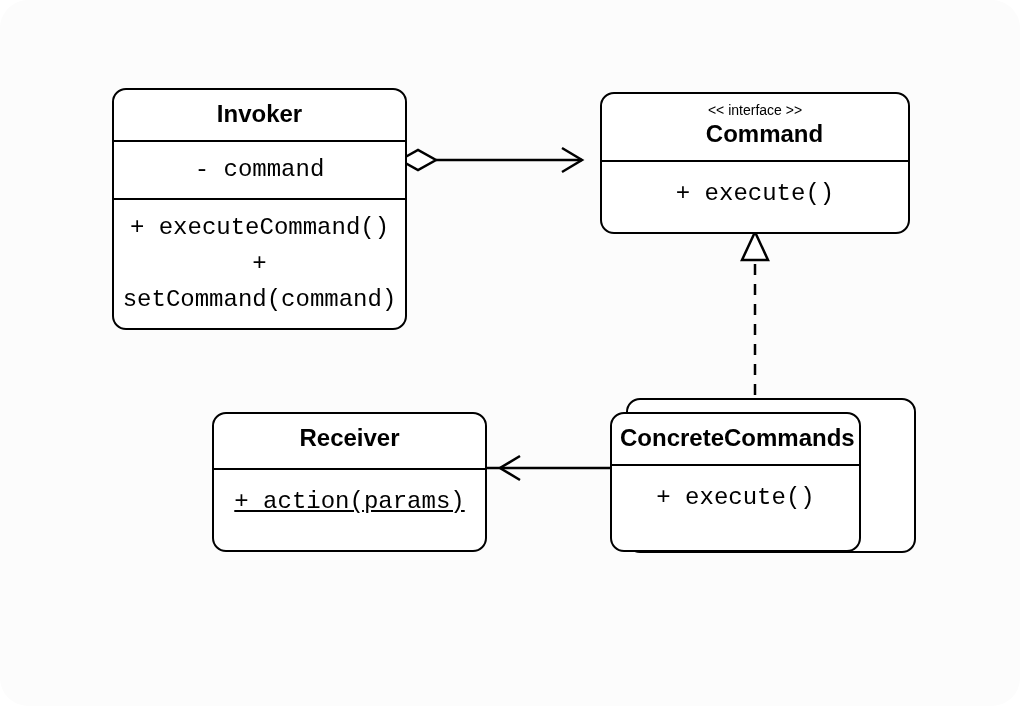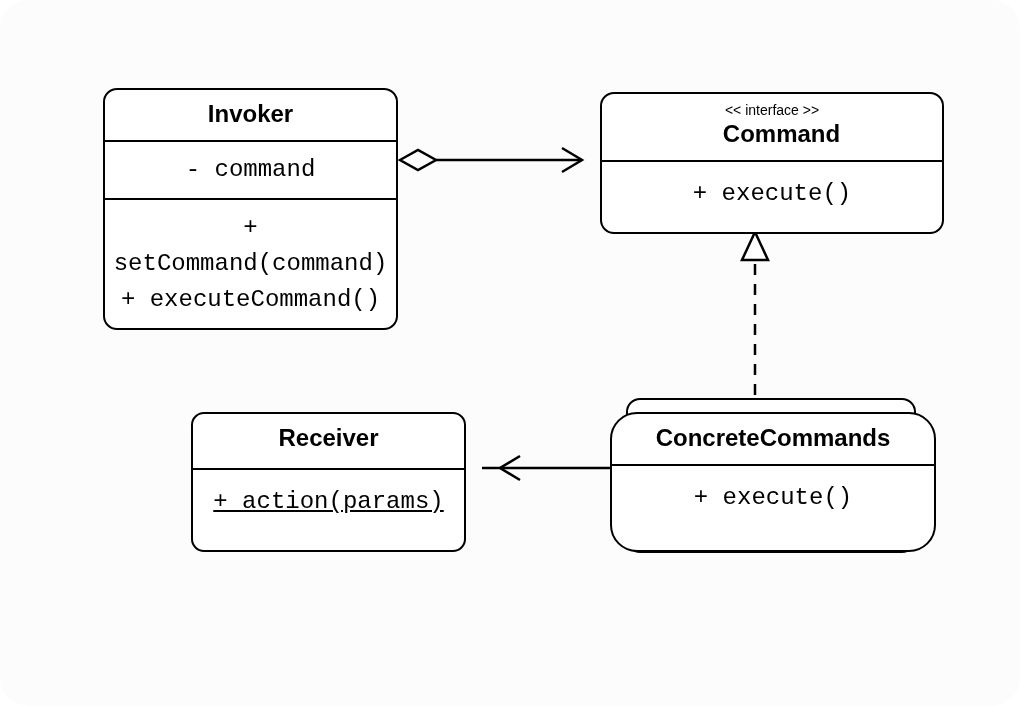--- a/index.html
+++ b/index.html
@@ -90,48 +90,48 @@
       <polygon points="755,232 742,260 768,260" fill="#ffffff" stroke="#000000" stroke-width="2.5"></polygon>
     </g>
 
     <g>
       <line x1="610" y1="468" x2="500" y2="468" stroke="#000000" stroke-width="2.5"></line>
       <polyline points="520,456 500,468 520,480" fill="none" stroke="#000000" stroke-width="2.5"></polyline>
       <line x1="500" y1="468" x2="482" y2="468" stroke="#000000" stroke-width="2.5"></line>
     </g>
   </svg>
 
-  <div class="uml-box" style="left:103px; top:88px; width:295px;">
+  <div class="uml-box" style="left:112px; top:88px; width:295px;">
     <div class="title">Invoker</div>
     <div class="section">
       <div>- command</div>
     </div>
     <div class="section">
+      <div>+ executeCommand()</div>
       <div>+ setCommand(command)</div>
-      <div>+ executeCommand()</div>
     </div>
   </div>
 
-  <div class="uml-box" style="left:600px; top:92px; width:344px;">
+  <div class="uml-box" style="left:600px; top:92px; width:310px;">
     <div class="stereo">&lt;&lt; interface &gt;&gt;</div>
     <div class="title" style="padding-top:2px;margin-left:19px;">Command</div>
     <div class="section tall">
       <div>+ execute()</div>
     </div>
   </div>
 
   <div class="shadow-box" style="left:626px; top:398px; width:290px; height:155px;"></div>
 
-  <div class="uml-box" style="left:610px; top:412px; width:326px;border-radius:27px;">
+  <div class="uml-box" style="left:610px; top:412px; width:251px;">
     <div class="title">ConcreteCommands</div>
     <div class="section tall" style="padding-bottom:34px;">
       <div>+ execute()</div>
     </div>
   </div>
 
-  <div class="uml-box" style="left:191px; top:412px; width:275px;border-radius:13px;">
+  <div class="uml-box" style="left:212px; top:412px; width:275px;">
     <div class="title" style="padding-bottom:16px;">Receiver</div>
     <div class="section tall" style="padding-bottom:30px;text-decoration:underline;">
       <div>+ action(params)</div>
     </div>
   </div>
 
 </div>
 
 </body></html>

